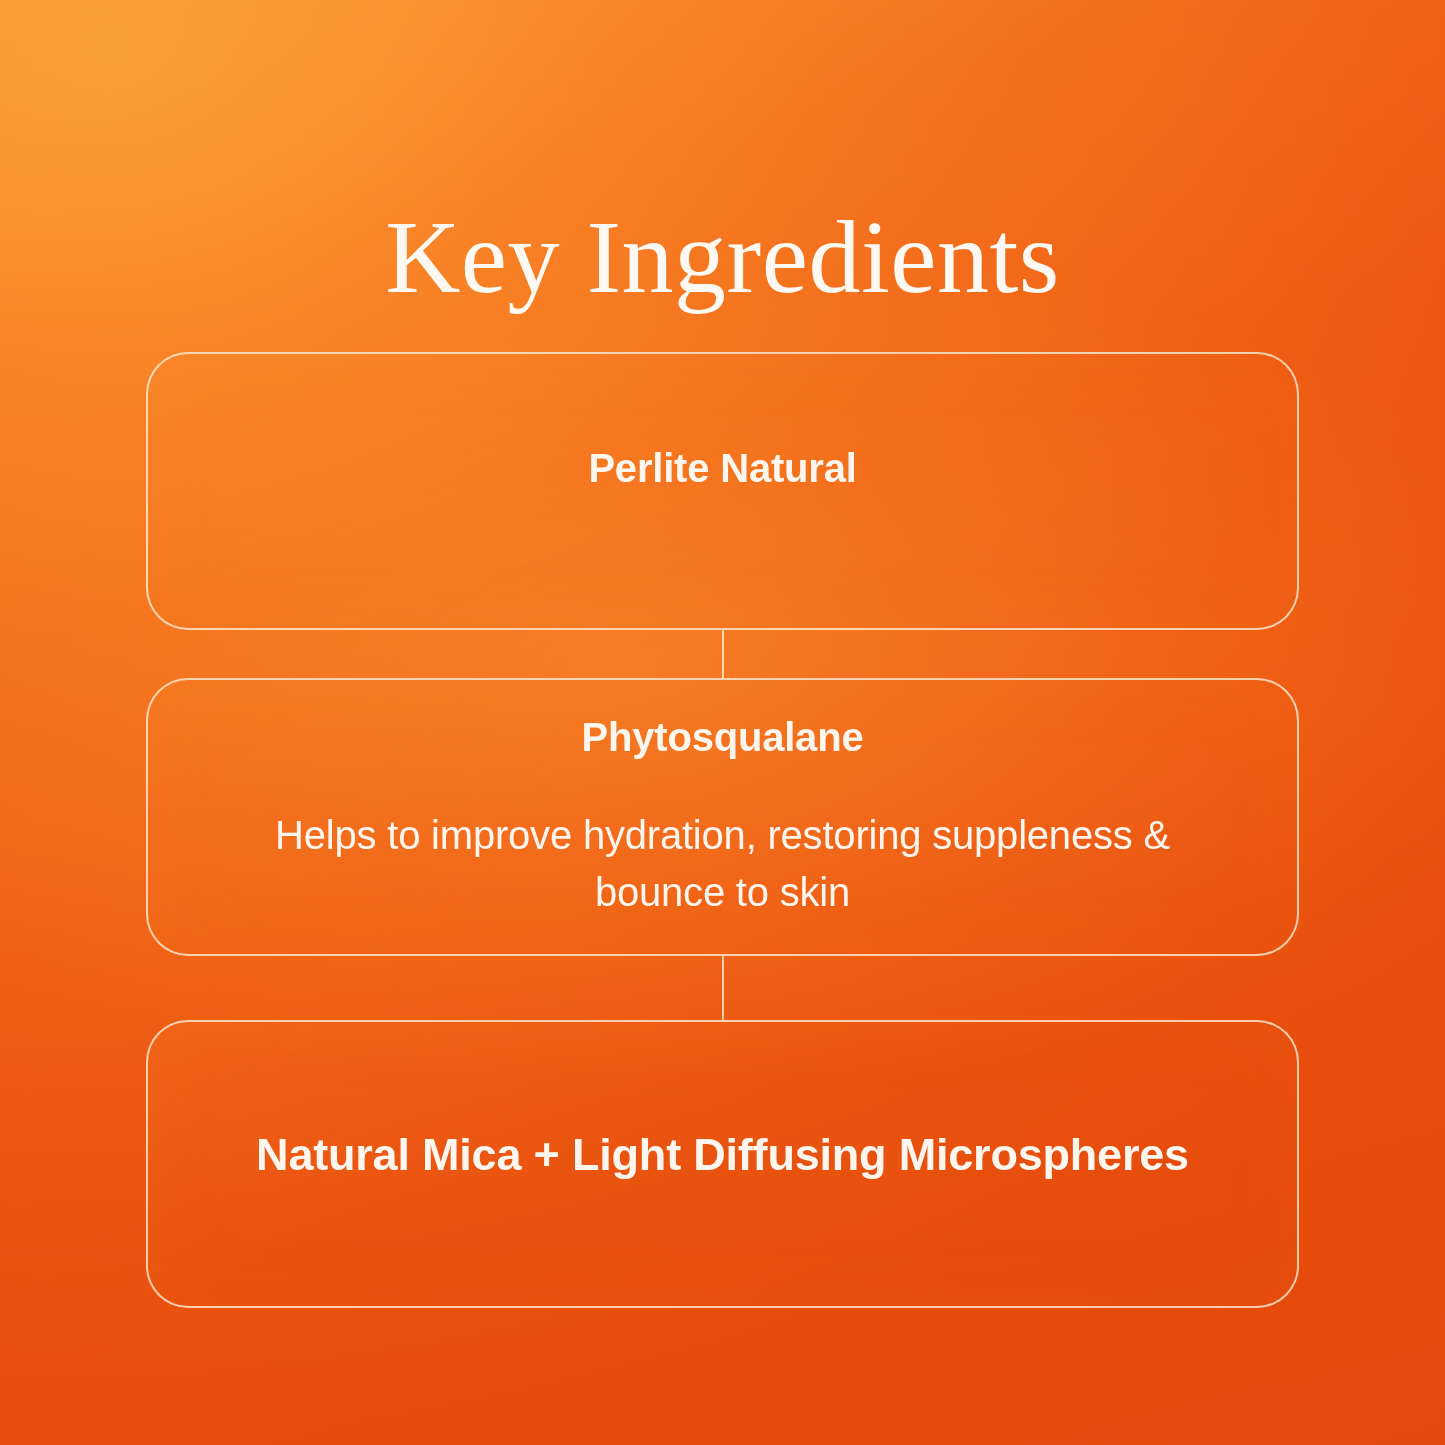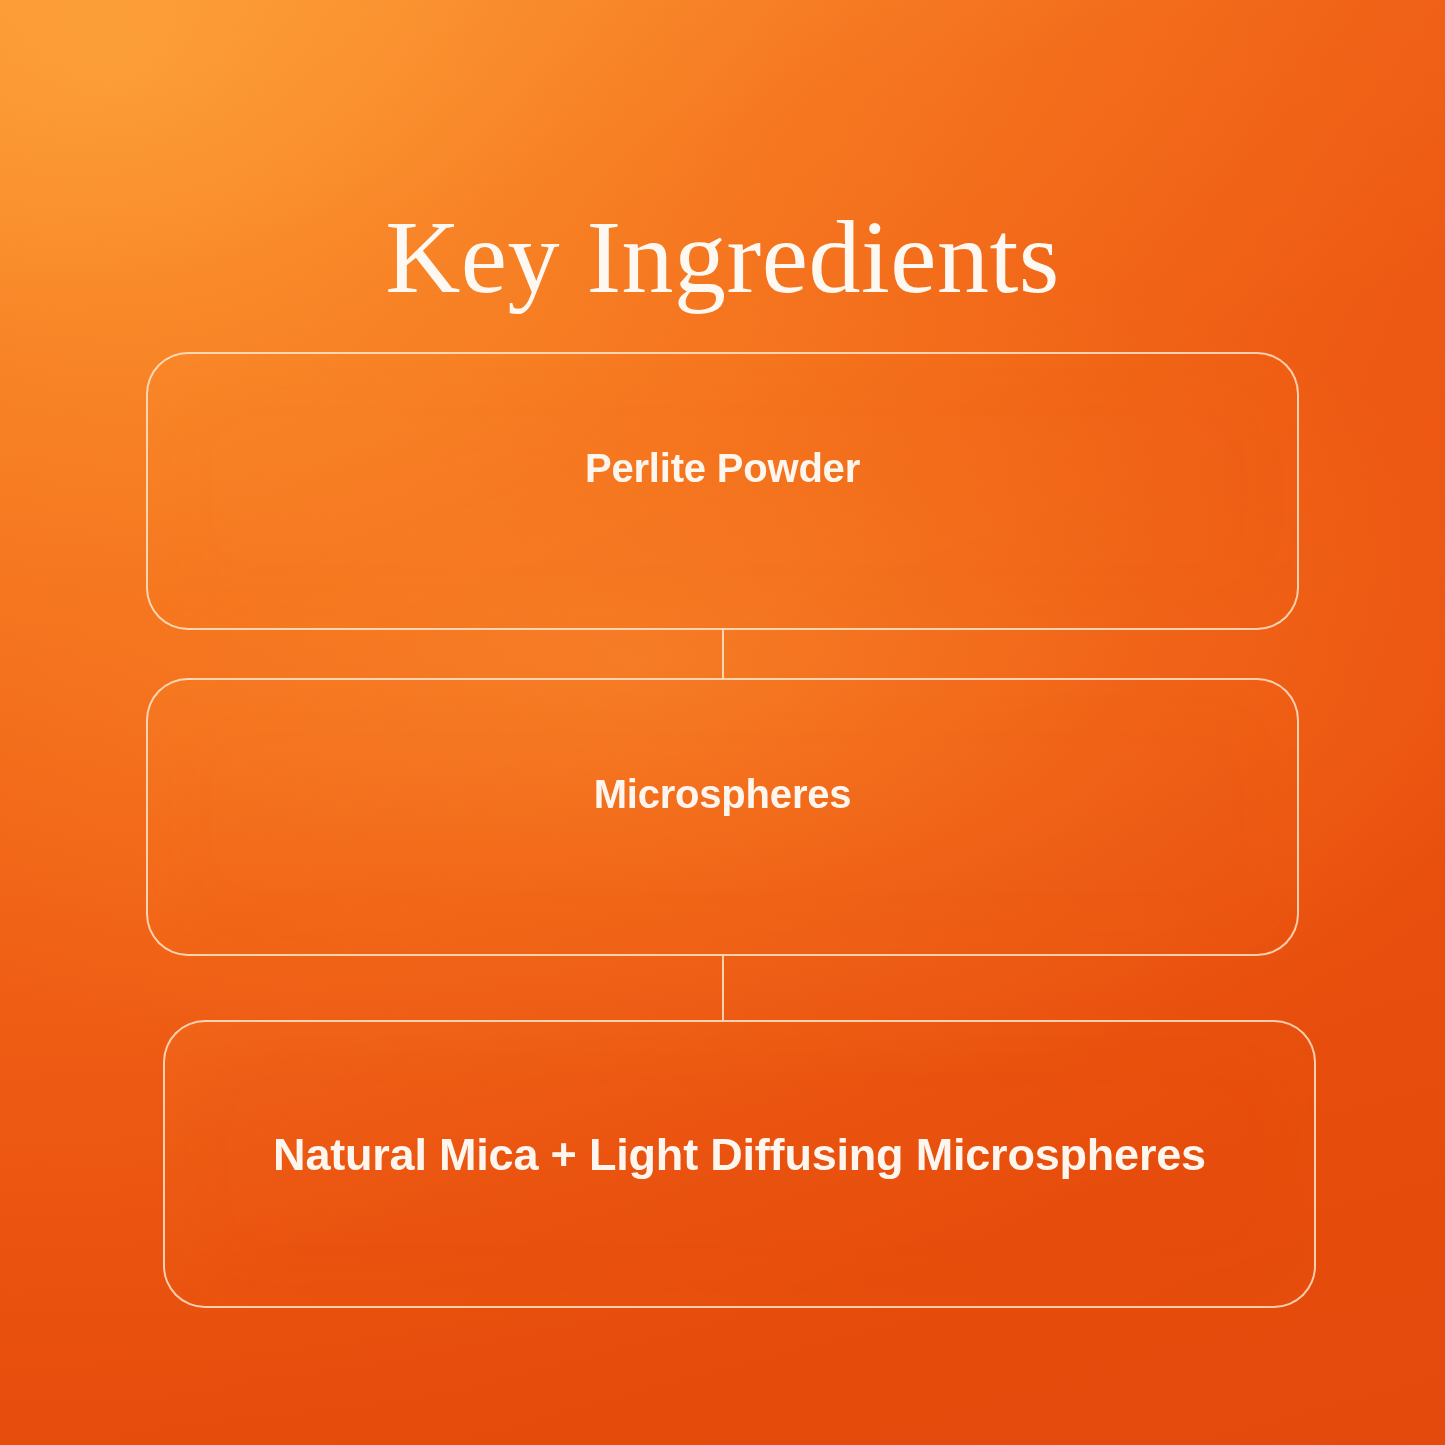--- a/index.html
+++ b/index.html
@@ -85,21 +85,21 @@
     display: flex;
     flex-direction: column;
     align-items: center;
     justify-content: center;
     text-align: center;
     padding: 0 46px;
   }
 
   .card-1 { top: 352px;  height: 278px; }
   .card-2 { top: 678px;  height: 278px; }
-  .card-3 { top: 1020px; height: 288px; margin-left: 17px; }
+  .card-3 { top: 1020px; height: 288px; }
 
   .card-title {
     font-family: "Liberation Sans", sans-serif;
     font-weight: 700;
     font-size: 40px;
     line-height: 1.2;
     color: #fdf6ee;
     letter-spacing: -0.2px;
   }
   .card-body {
@@ -135,27 +135,28 @@
 <div id="page">
   <div class="bg-layer-a"></div>
   <div class="bg-layer-b"></div>
   <div class="bg-layer-c"></div>
 
   <div class="content">
 
     <h1 class="page-title">Key Ingredients</h1>
 
     <div class="card card-1">
-      <div class="card-title">Perlite Powder</div>
+      <div class="card-title">Perlite Natural</div>
     </div>
 
     <div class="connector connector-1"></div>
 
     <div class="card card-2">
-      <div class="card-title">Microspheres</div>
+      <div class="card-title">Phytosqualane</div>
+      <div class="card-body">Helps to improve hydration, restoring suppleness &amp; bounce to skin</div>
     </div>
 
     <div class="connector connector-2"></div>
 
     <div class="card card-3">
       <div class="card-title">Natural Mica + Light Diffusing Microspheres</div>
     </div>
 
   </div>
 </div>

